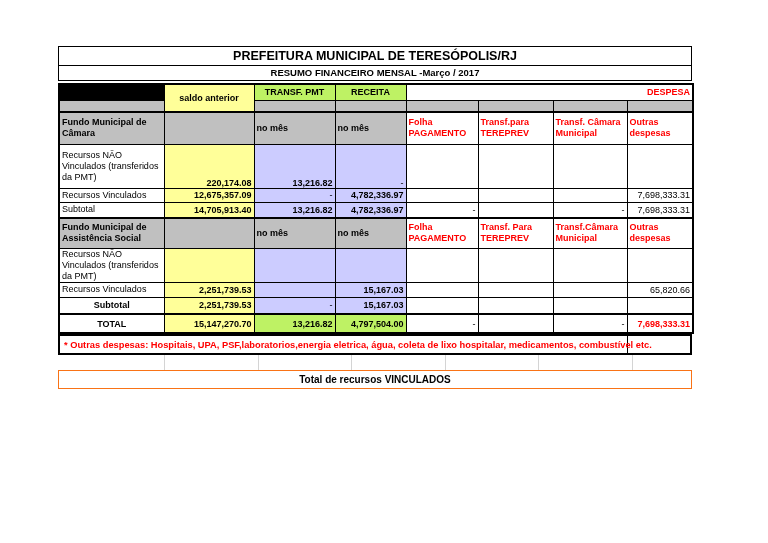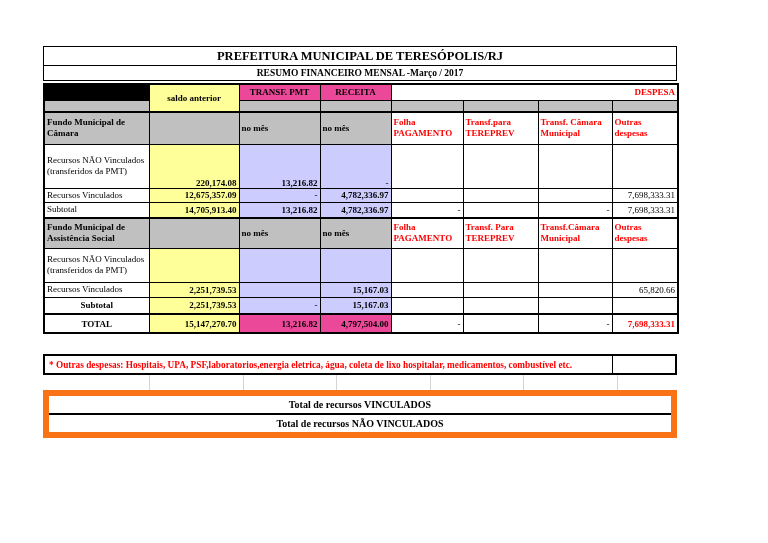--- a/index.html
+++ b/index.html
@@ -1,60 +1,60 @@
 <!DOCTYPE html>
 <html><head>
 <meta charset="utf-8">
 <style>
   html,body{margin:0;padding:0;background:#fff;}
   body{width:768px;height:543px;position:relative;font-family:"Liberation Sans",sans-serif;color:#000;}
-  .sheet{position:absolute;left:43px;top:46px;width:634px;font-family:Liberation Serif, serif;}
+  .sheet{position:absolute;left:58px;top:46px;width:634px;}
 
   
   .titlebox{border:1px solid #000;}
   .title{height:18px;line-height:18px;text-align:center;font-weight:bold;font-size:12.5px;}
   .subtitle{height:14px;line-height:14px;text-align:center;font-weight:bold;font-size:9.5px;border-top:1px solid #000;}
 
   
   table.main{border-collapse:collapse;table-layout:fixed;width:634px;margin-top:2px;border:2px solid #000;}
   table.main td{border:1px solid #000;font-size:9px;padding:0 2px;overflow:hidden;}
   tr.sec td{border-top:2px solid #000;}
   tr.totalrow td{border-top:2px solid #000;border-bottom:2px solid #000;margin-left:48px;}
 
   .black{background:#000;}
   .g{background:#c0c0c0;}
   .y{background:#ffff99;}
   .lv{background:#ccccff;}
-  .bl{background:#ec4899;}
+  .bl{background:#bef264;}
 
   .hc{text-align:center;font-weight:bold;font-size:9.5px;}
   .despesa{color:#ff0000;text-align:right;font-weight:bold;font-size:9.5px;}
   .redhead{color:#ff0000;font-weight:bold;line-height:11px;font-size:9px;}
   .sechead{font-weight:bold;font-size:9.5px;line-height:11px;padding-left:3px;}
   .nomes{font-weight:bold;font-size:9px;padding-left:3px;}
   .lbl{font-size:9.5px;line-height:11px;padding-left:3px;}
   .num{text-align:right;padding-right:3px;font-weight:bold;font-size:9px;}
   .numr{text-align:right;padding-right:3px;font-weight:normal;font-size:9px;}
   .dash{text-align:right;padding-right:12px;font-weight:normal;font-size:9px;}
   .vb{vertical-align:bottom;}
   .bc{font-weight:bold;text-align:center;font-size:9.5px;}
   .redval{color:#ff0000;}
 
   
-  .notebox{margin-top:20px;border:2px solid #000;display:flex;height:17px;}
+  .notebox{margin-top:0;border:2px solid #000;display:flex;height:17px;}
   .notecell{width:567px;border-right:1px solid #000;display:flex;align-items:center;}
   .notetext{color:#ff0000;font-weight:bold;font-size:9.3px;padding-left:4px;white-space:nowrap;}
   .notespacer{flex:1;}
 
   
   .gridrow{position:relative;height:15px;}
   .gridrow i{position:absolute;top:0;bottom:0;width:1px;background:#d4d4d4;}
 
   
-  .sumbox{border:6px solid #f97316;}
+  .sumbox{border:1px solid #f97316;}
   .sumrow{height:17px;line-height:17px;text-align:center;font-weight:bold;font-size:10px;}
   .sumrow + .sumrow{border-top:2px solid #000;}
 </style>
 </head>
 <body>
 
 <div class="sheet">
 
   <div class="titlebox">
     <div class="title">PREFEITURA MUNICIPAL DE TERESÓPOLIS/RJ</div>
@@ -221,16 +221,15 @@
     <i style="left:106px"></i>
     <i style="left:200px"></i>
     <i style="left:293px"></i>
     <i style="left:387px"></i>
     <i style="left:480px"></i>
     <i style="left:574px"></i>
   </div>
 
   <div class="sumbox">
     <div class="sumrow">Total de recursos VINCULADOS</div>
-    <div class="sumrow">Total de recursos NÃO VINCULADOS</div>
   </div>
 
 </div>
 
 </body></html>

